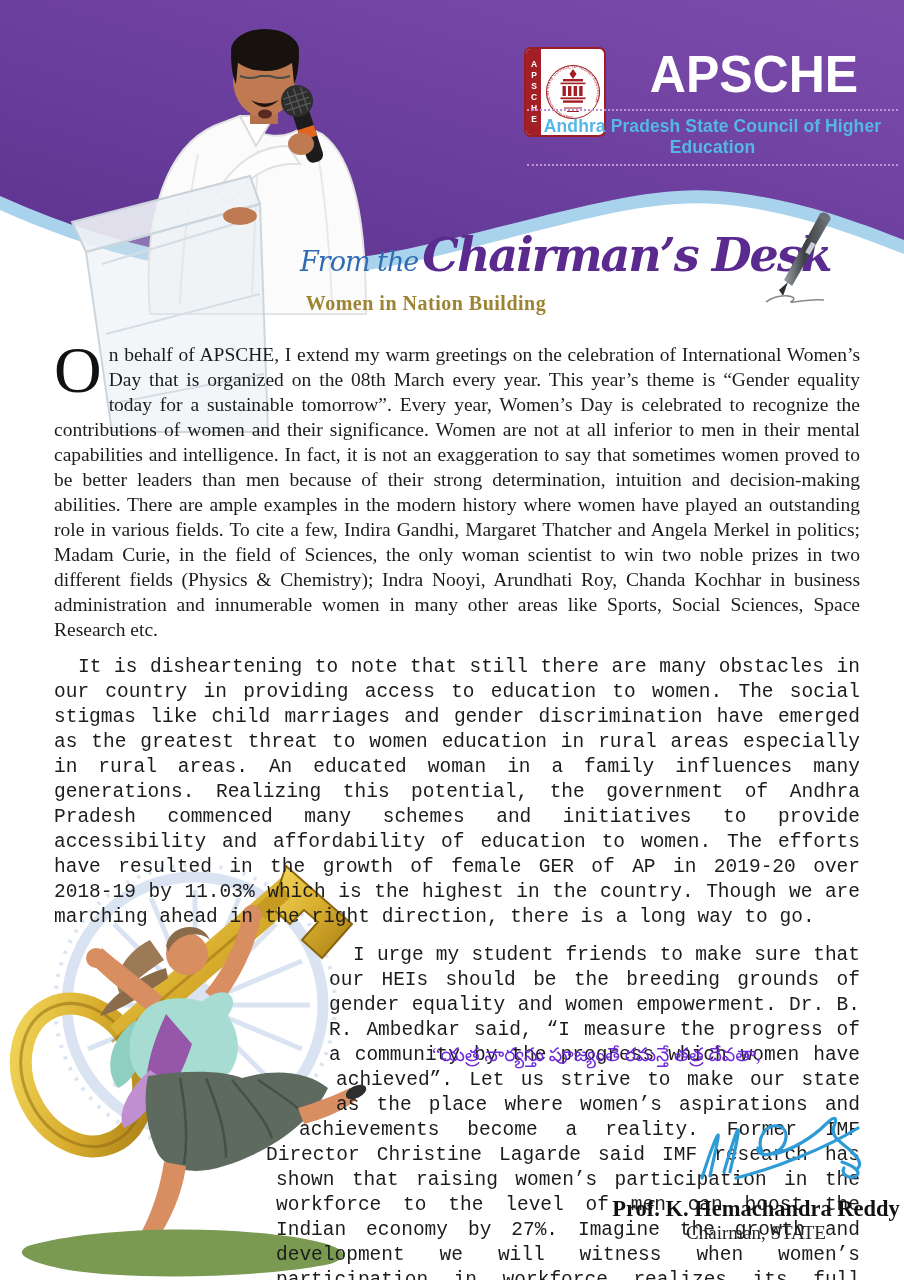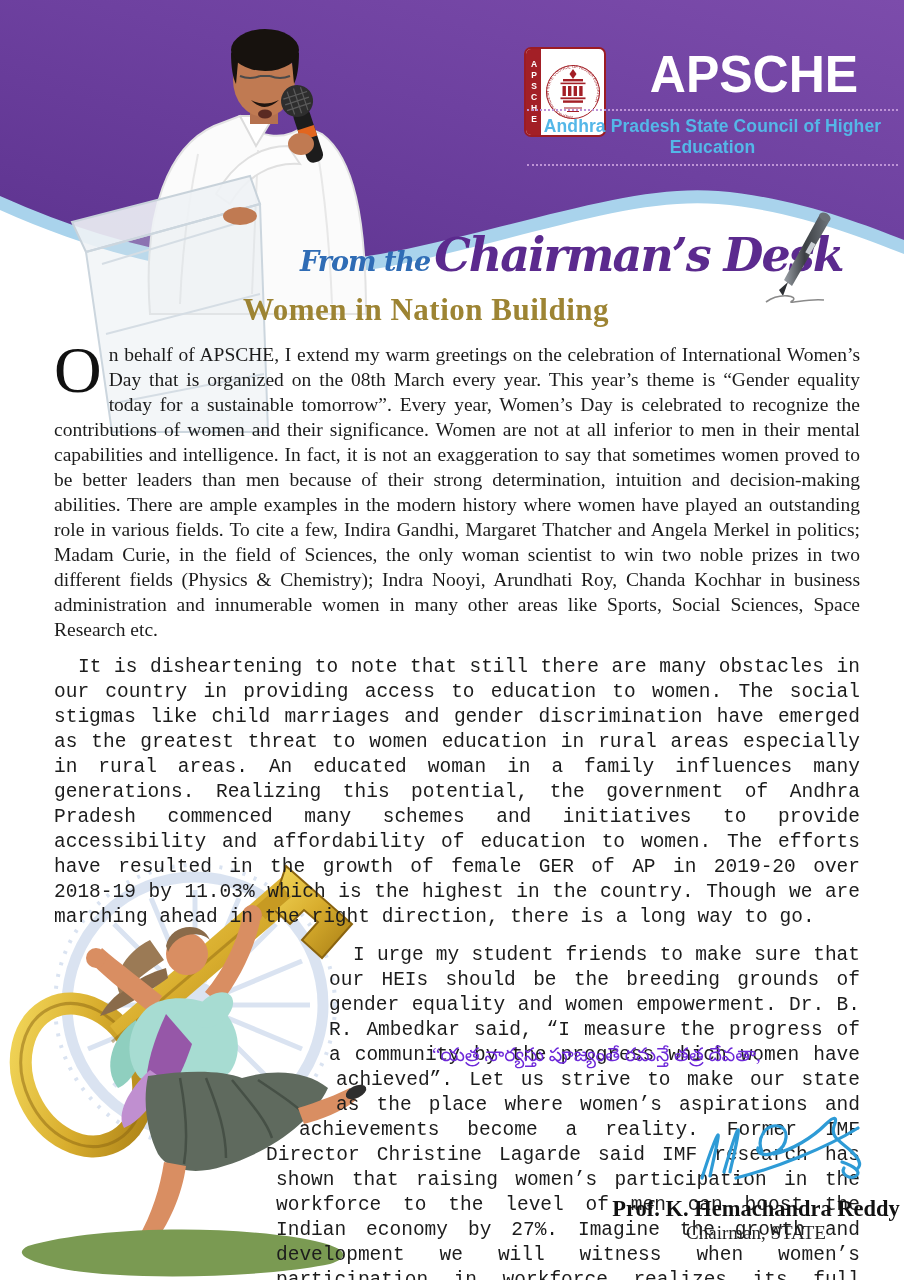--- a/index.html
+++ b/index.html
@@ -16,28 +16,28 @@
   .logo-seal{flex:1;display:flex;align-items:center;justify-content:center;}
   .acronym{position:absolute;left:608px;top:48px;width:292px;z-index:4;text-align:center;
         font-family:"Liberation Sans",sans-serif;font-weight:bold;font-size:50px;line-height:52px;
         color:#ffffff;letter-spacing:0px;transform:scaleY(1.04);}
   .orgname-wrap{position:absolute;left:527px;top:109px;width:371px;z-index:4;
         border-top:2px dotted #bd93d6;border-bottom:2px dotted #bd93d6;padding:5px 0 6px 0;}
   .orgname{font-family:"Liberation Sans",sans-serif;font-weight:bold;font-size:17.5px;color:#54b7e8;
         text-align:center;letter-spacing:0.1px;}
   
   .masthead{position:absolute;left:300px;top:228px;width:460px;z-index:4;text-align:right;white-space:nowrap;}
-  .script-prefix{font-family:"DejaVu Serif",serif;font-style:italic;font-weight:bold;font-size:27px;
+  .script-prefix{font-family:"DejaVu Serif",serif;font-style:italic;font-weight:normal;font-size:27px;
         color:#2f6cb5;letter-spacing:-1px;}
   .script-title{font-family:"DejaVu Serif",serif;font-style:italic;font-weight:bold;font-size:46px;
         color:#5b2a8e;letter-spacing:-2px;}
   .pen-svg{position:absolute;left:762px;top:210px;z-index:4;}
   
   .title{position:absolute;left:0;top:292px;width:852px;z-index:4;text-align:center;
-        font-weight:bold;font-size:31px;color:#9d8433;letter-spacing:0.5px;}
+        font-weight:bold;font-size:20px;color:#9d8433;letter-spacing:0.5px;}
   .bodytext{position:absolute;left:54px;top:342px;width:806px;z-index:5;
         font-size:19.5px;line-height:25px;text-align:justify;}
   .para{margin:0 0 13px 0;}
   .indent{text-indent:24px;font-family:Liberation Mono, monospace;}
   .dropcap{float:left;font-size:66px;line-height:50px;padding:3px 7px 0 0;font-weight:normal;color:#111;}
   .step{float:left;clear:left;height:25px;}
   .s0{width:1px;height:75px;} .s1{width:275px;} .s2{width:275px;} .s3{width:282px;}
   .s4{width:282px;} .s5{width:245px;} .s6{width:212px;} .s7{width:222px;height:160px;}
   
   .illus-svg{position:absolute;left:0;top:820px;z-index:2;}

